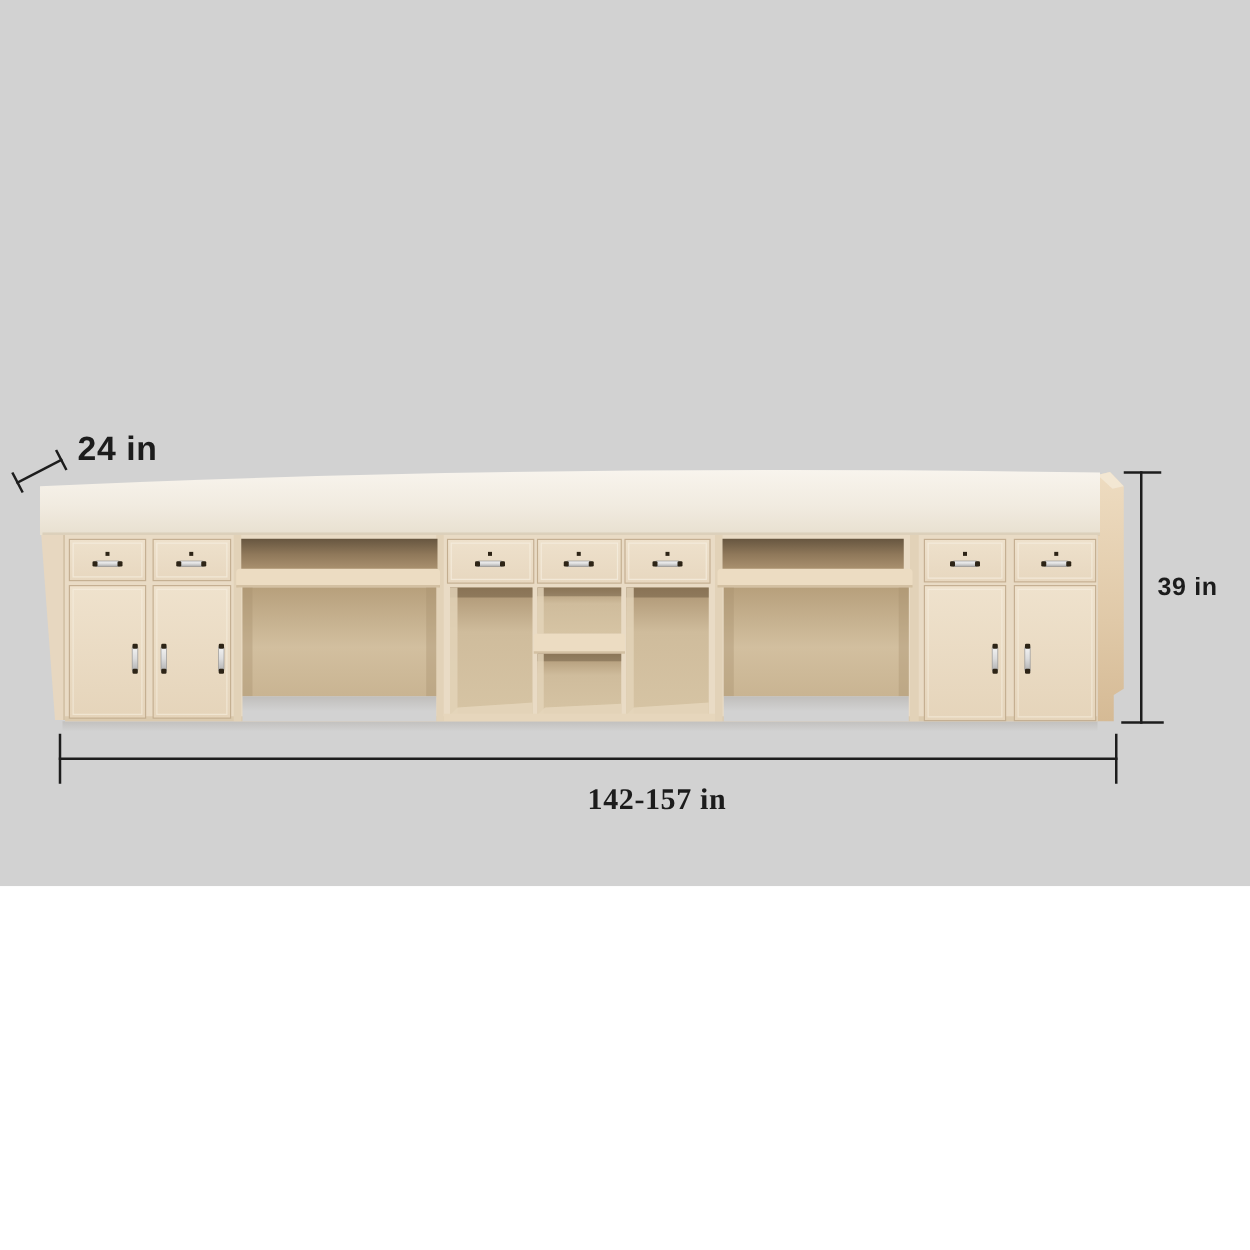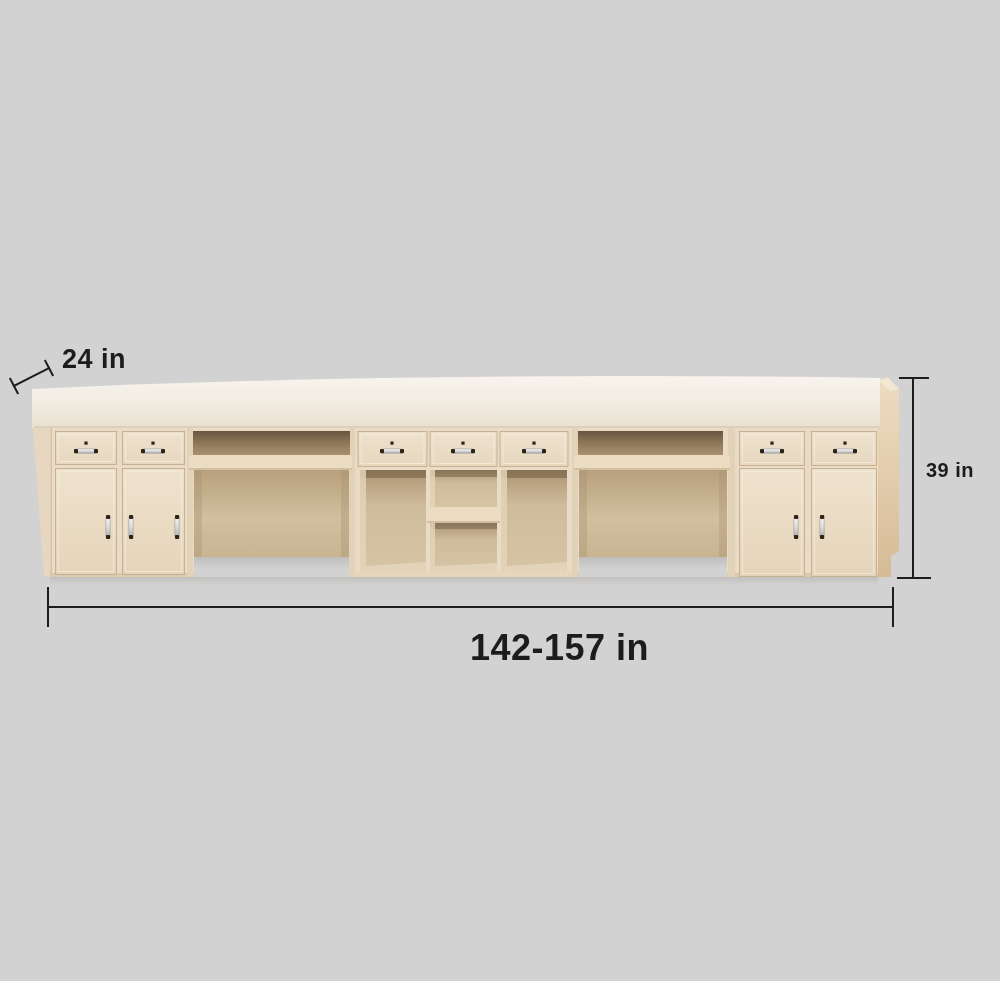--- a/index.html
+++ b/index.html
@@ -3,40 +3,40 @@
 <meta charset="utf-8">
 <style>
   html, body {
     margin: 0;
     padding: 0;
     font-family: "Liberation Sans", "DejaVu Sans", sans-serif;
   }
   .stage {
     position: relative;
     width: 1000px;
-    height: 981px;
+    height: 709px;
     background: #d2d2d2;
     overflow: hidden;
   }
   .stage svg {
     position: absolute;
     left: 0;
     top: 0;
   }
   .dim-label {
     position: absolute;
     color: #1c1c1c;
     font-weight: bold;
     letter-spacing: 0.5px;
     white-space: nowrap;
     user-select: none;
   }
   .dim-label.depth  { left: 62px;  top: 344px; font-size: 27px; }
   .dim-label.height { left: 926px; top: 459px; font-size: 20px; }
-  .dim-label.width  { left: 470px; top: 627px; font-size: 36px; }
+  .dim-label.width  { left: 470px; top: 627px; font-size: 24px; font-family: Liberation Serif, serif; }
 </style>
 </head>
 <body>
 
 <div class="stage">
 
   <svg width="1000" height="1000" viewBox="0 0 1000 1000">
     <defs>
       <linearGradient id="gCounter" x1="0" y1="0" x2="0" y2="1">
         <stop offset="0" stop-color="#f8f4ed"></stop>

